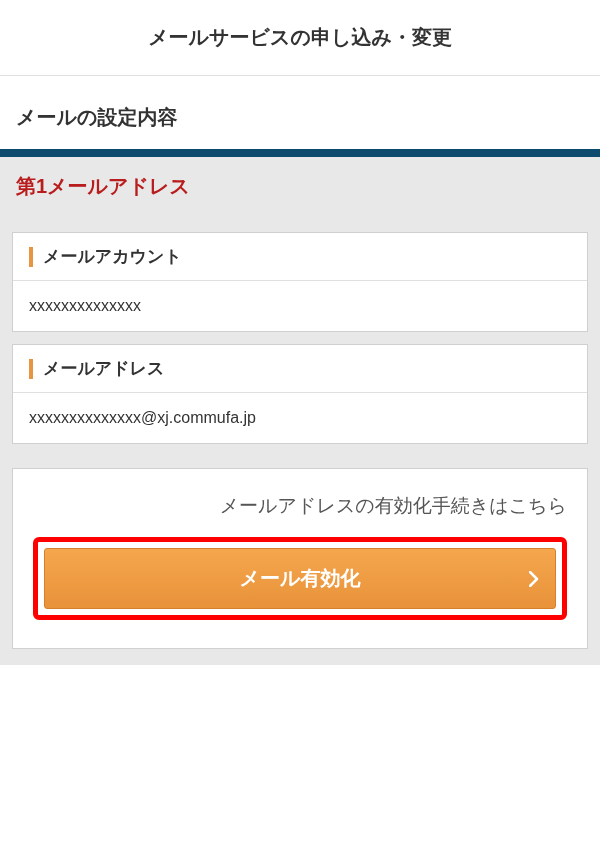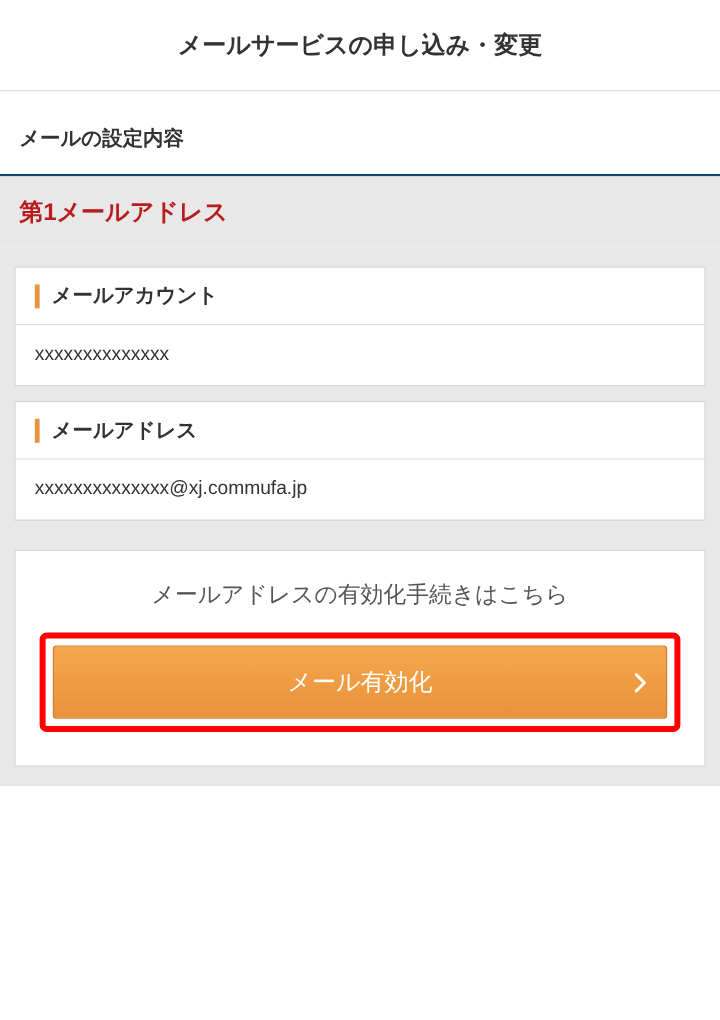--- a/index.html
+++ b/index.html
@@ -16,24 +16,24 @@
     .page-title {
       padding: 24px 16px;
       font-size: 20px;
       font-weight: bold;
       color: #333;
       border-bottom: 1px solid #e0e0e0;
       text-align: center;
     }
     .section-title {
       padding: 28px 16px 18px 16px;
-      font-size: 17px;
+      font-size: 20px;
       font-weight: bold;
       color: #333;
-      border-bottom: 2px solid #0c4a6e;
+      border-bottom: 8px solid #0c4a6e;
     }
     .subsection-title {
       background: #e8e8e8;
       padding: 16px;
       font-size: 20px;
       font-weight: bold;
       color: #b91c1c;
     }
     .content-area {
       background: #e8e8e8;
@@ -70,35 +70,36 @@
       background: #fff;
       border: 1px solid #d0d0d0;
       margin-top: 24px;
       padding: 24px 20px 28px 20px;
       text-align: center;
     }
     .action-panel-title {
       font-size: 19px;
       color: #555;
       margin-bottom: 18px;
+      text-align: right;
     }
     .highlight-box {
       border: 5px solid #ff0000;
       border-radius: 6px;
       padding: 6px;
     }
     .action-button {
       display: flex;
       align-items: center;
       justify-content: center;
       position: relative;
       background: linear-gradient(to bottom, #f5a74d, #e8923a);
       color: #fff;
       font-size: 20px;
-      font-weight: normal;
+      font-weight: bold;
       padding: 16px;
       border-radius: 3px;
       cursor: pointer;
       border: 1px solid #d87f2e;
     }
     .action-button .chevron {
       position: absolute;
       right: 16px;
       top: 50%;
       transform: translateY(-50%);

